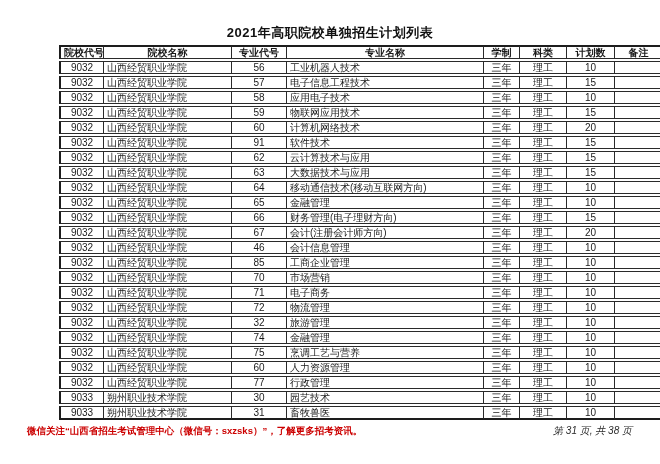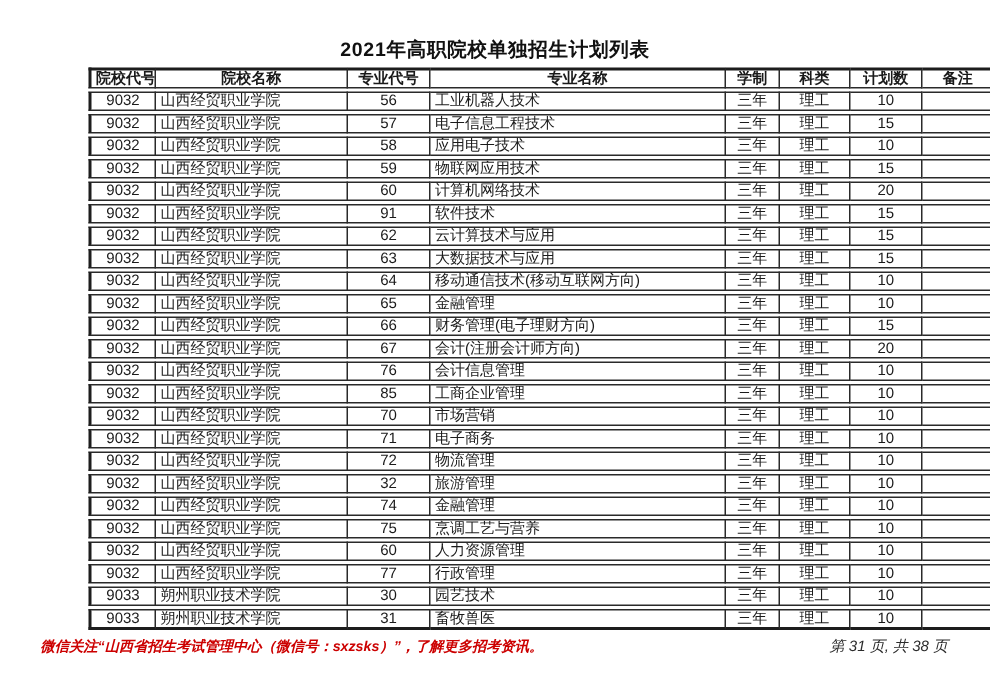--- a/index.html
+++ b/index.html
@@ -228,21 +228,21 @@
           <td class="a-c">67</td>
           <td class="a-l">会计(注册会计师方向)</td>
           <td class="a-c">三年</td>
           <td class="a-c">理工</td>
           <td class="a-r">20</td>
           <td class="a-l"></td>
         </tr>
         <tr>
           <td class="a-c">9032</td>
           <td class="a-l">山西经贸职业学院</td>
-          <td class="a-c">76</td>
+          <td class="a-c">46</td>
           <td class="a-l">会计信息管理</td>
           <td class="a-c">三年</td>
           <td class="a-c">理工</td>
           <td class="a-r">10</td>
           <td class="a-l"></td>
         </tr>
         <tr>
           <td class="a-c">9032</td>
           <td class="a-l">山西经贸职业学院</td>
           <td class="a-c">85</td>
@@ -349,17 +349,17 @@
           <td class="a-l">畜牧兽医</td>
           <td class="a-c">三年</td>
           <td class="a-c">理工</td>
           <td class="a-r">10</td>
           <td class="a-l"></td>
         </tr>
       </tbody>
   </table>
 
   <div class="footer">
-    <span class="notice" style="color: rgb(204, 0, 0); font-style: italic;">微信关注“山西省招生考试管理中心（微信号：sxzsks）”，了解更多招考资讯。</span>
+    <span class="notice" style="color: rgb(204, 0, 0);">微信关注“山西省招生考试管理中心（微信号：sxzsks）”，了解更多招考资讯。</span>
     <span class="page-info">第 31 页, 共 38 页</span>
   </div>
 
 </div>
 
 </body></html>

